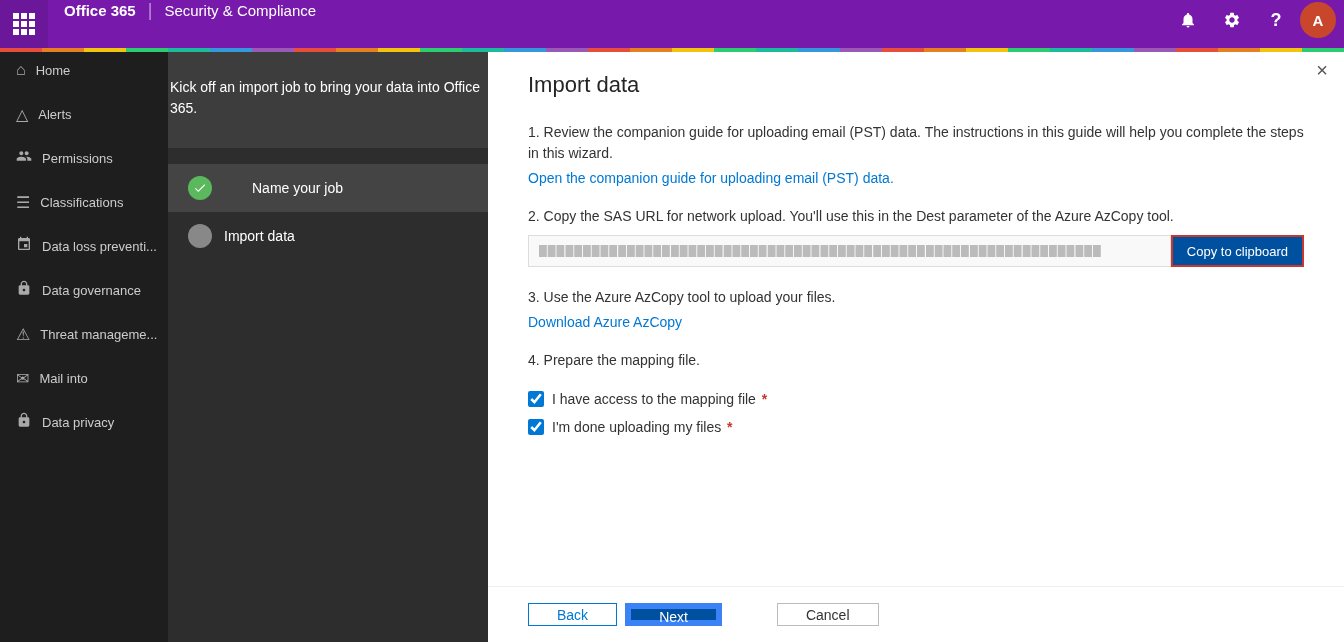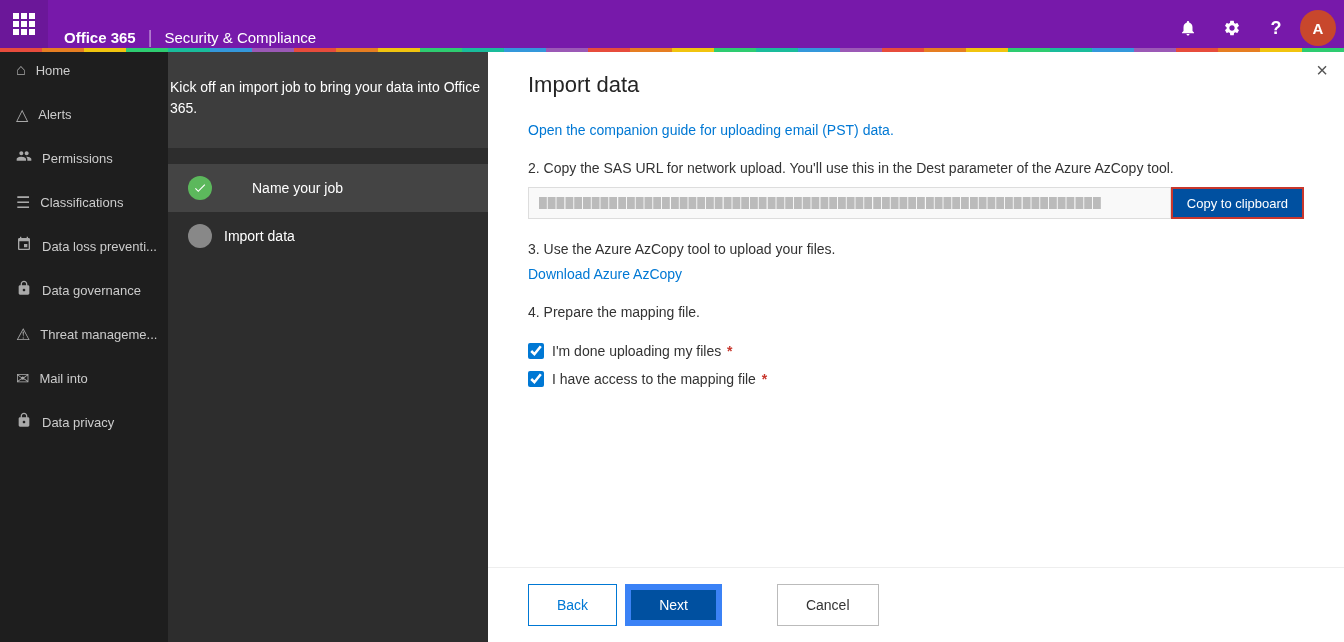--- a/index.html
+++ b/index.html
@@ -3,21 +3,21 @@
   <meta charset="utf-8">
   <style>
     * { margin: 0; padding: 0; box-sizing: border-box; }
     body { font-family: 'Segoe UI', Arial, sans-serif; font-size: 14px; background: #f3f3f3; overflow: hidden; width: 1344px; height: 642px; }
 
     
     .navbar {
       height: 48px;
       background: #7719aa;
       display: flex;
-      align-items: flex-end;
+      align-items: flex-start;
       position: relative;
       z-index: 10;
     }
     .navbar-waffle {
       width: 48px;
       height: 48px;
       display: flex;
       align-items: center;
       justify-content: center;
       background: #6b1799;
@@ -270,21 +270,21 @@
     }
 
     
     .content-footer {
       padding: 16px 40px;
       display: flex;
       gap: 8px;
       border-top: 1px solid #eee;
     }
     .btn {
-      height: 42px;
+      height: 23px;
       padding: 0 28px;
       font-size: 14px;
       cursor: pointer;
       border-radius: 0;
     }
     .btn-secondary {
       background: white;
       color: #0078d4;
       border: 1px solid #0078d4;
     }
@@ -466,20 +466,24 @@
     </div>
   </div>
 
   <div class="content-panel">
     <button class="close-btn">×</button>
 
     <div class="content-inner">
       <h1 class="content-title">Import data</h1>
 
       <div class="step-section">
+        <p class="step-text">
+          <span>1.</span>
+          <span>Review the companion guide for uploading email (PST) data. The instructions in this guide will help you complete the steps in this wizard.</span>
+        </p>
         <a class="step-link" href="#">Open the companion guide for uploading email (PST) data.</a>
       </div>
 
       <div class="step-section">
         <p class="step-text">
           <span>2.</span>
           <span>Copy the SAS URL for network upload. You'll use this in the Dest parameter of the Azure AzCopy tool.</span>
         </p>
         <div class="sas-url-row">
           <input type="text" class="sas-url-input" value="████████████████████████████████████████████████████████████████" style="color: rgb(187, 187, 187); font-size: 11px; letter-spacing: 1px;" readonly="">
@@ -496,31 +500,31 @@
       </div>
 
       <div class="step-section">
         <p class="step-text">
           <span>4.</span>
           <span>Prepare the mapping file.</span>
         </p>
       </div>
 
       <div class="checkbox-row">
+        <input type="checkbox" id="cb2" checked="" style="">
+        <label for="cb2" class="checkbox-label">
+          <span>I have access to the mapping file</span><span class="required-star"> *</span>
+        </label>
+      </div>
+      <div class="checkbox-row">
         <input type="checkbox" id="cb1" checked="" style="">
         <label for="cb1" class="checkbox-label">
           <span>I'm done uploading my files</span><span class="required-star"> *</span>
         </label>
       </div>
-      <div class="checkbox-row">
-        <input type="checkbox" id="cb2" checked="" style="">
-        <label for="cb2" class="checkbox-label">
-          <span>I have access to the mapping file</span><span class="required-star"> *</span>
-        </label>
-      </div>
     </div>
 
     <div class="content-footer">
       <button class="btn btn-secondary">Back</button>
       <button class="btn btn-primary">Next</button>
       <button class="btn btn-cancel">Cancel</button>
     </div>
   </div>
 
 </div>

